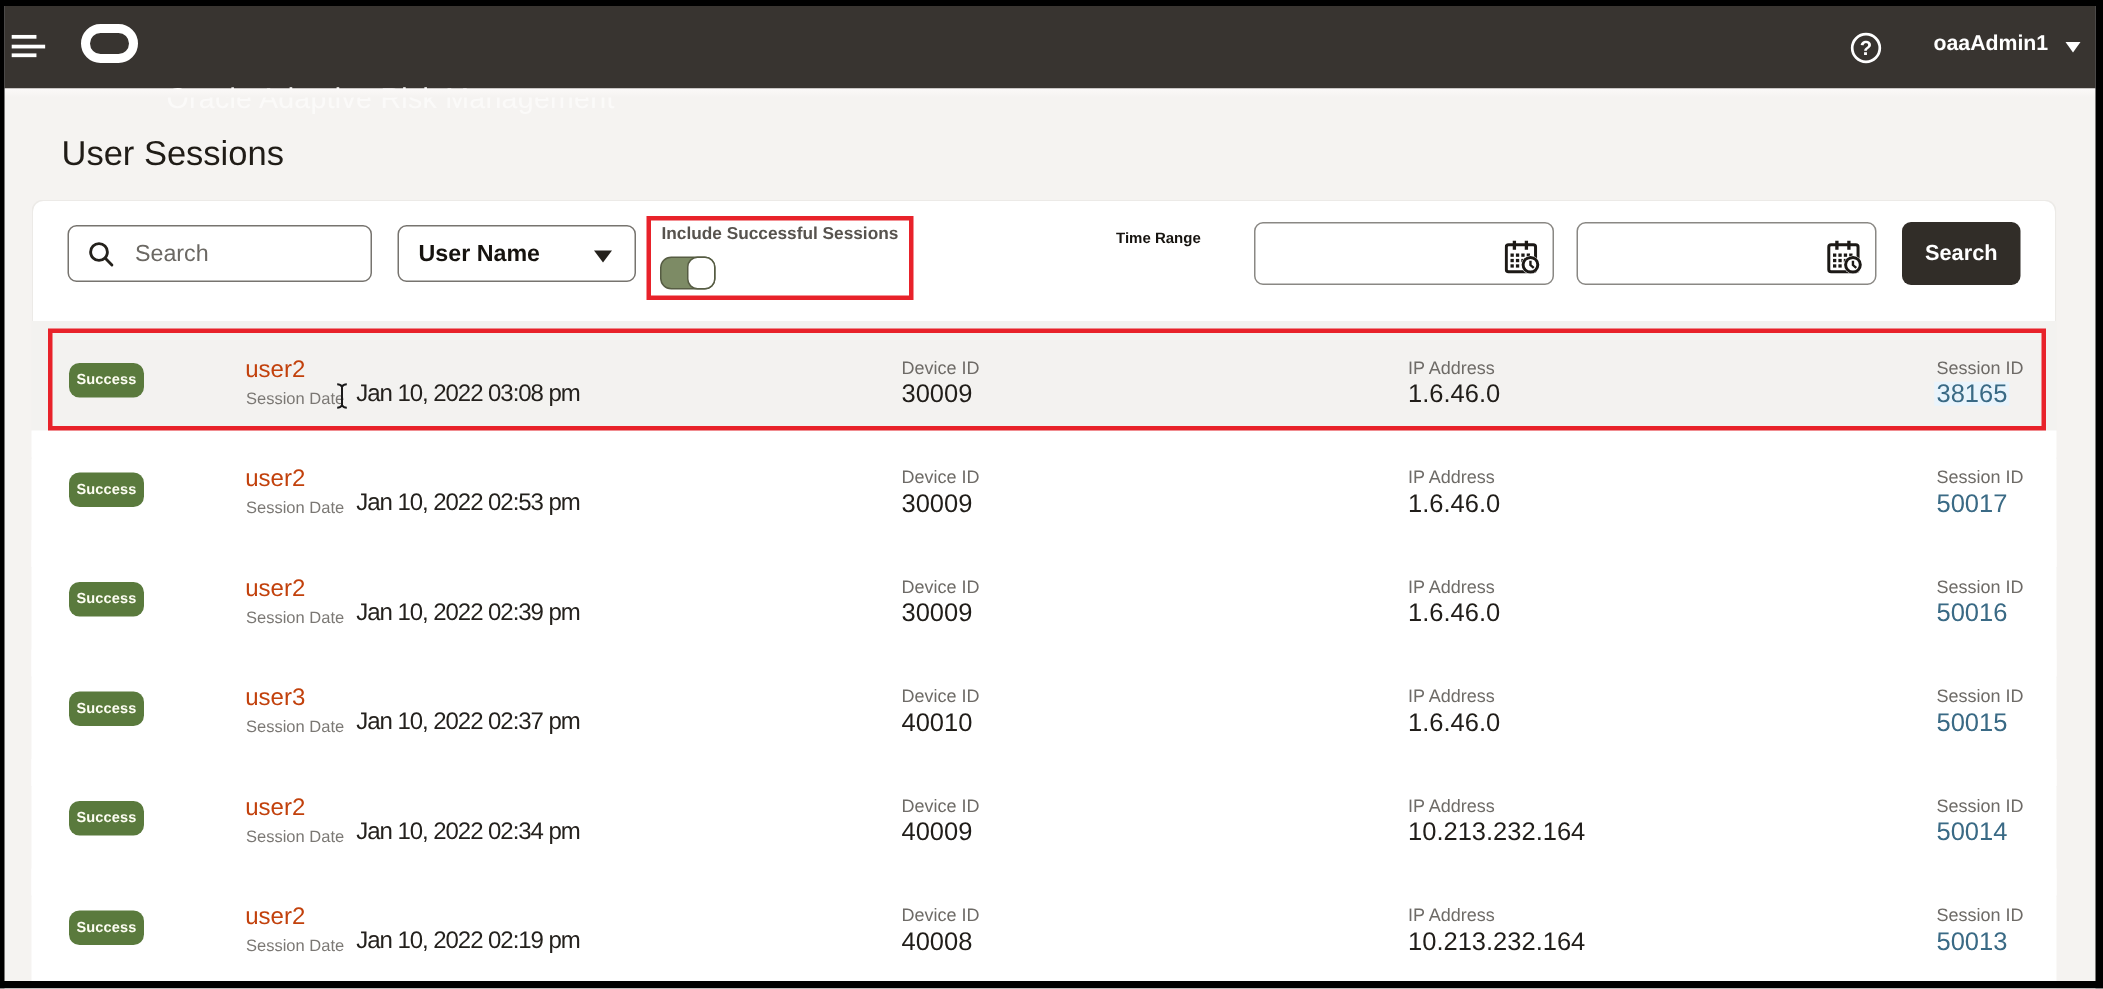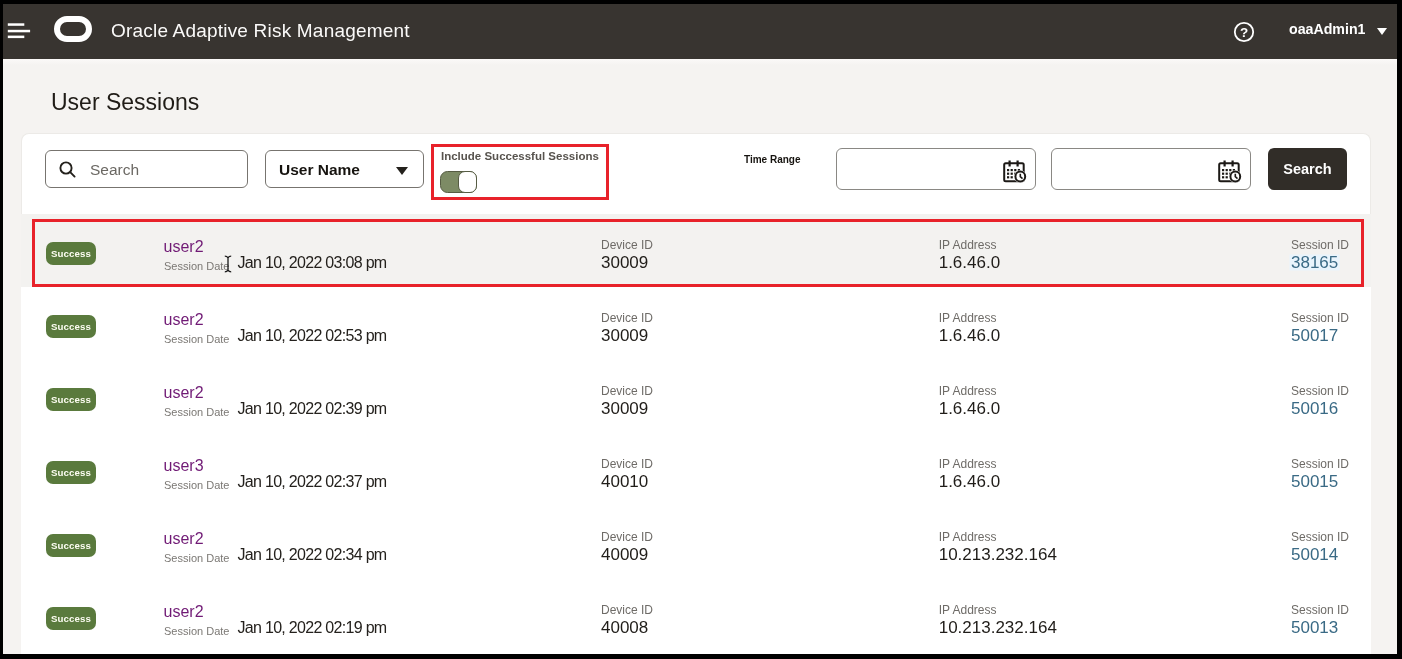--- a/index.html
+++ b/index.html
@@ -10,62 +10,62 @@
 #fleft{left:0;top:0;width:3px;height:659px;background:#000;z-index:50;}
 #fright{left:1397px;top:0;width:5px;height:659px;background:#000;z-index:50;}
 #fbot{left:0;top:654px;width:1402px;height:5px;background:#000;z-index:50;}
 
 #header{left:3px;top:4px;width:1394px;height:55px;background:#383430;}
 #title{left:108px;top:15.5px;font-size:19px;color:#fbfaf9;letter-spacing:0.2px;}
 #logo{left:51.4px;top:11.8px;width:38px;height:26px;border:6px solid #fff;border-radius:13px;box-sizing:border-box;}
 #uname{left:1286px;top:16.5px;font-size:14.2px;font-weight:bold;color:#fff;}
 #caret{left:1373.5px;top:23.5px;width:0;height:0;border-left:5.2px solid transparent;border-right:5.2px solid transparent;border-top:7.2px solid #fff;}
 
-#pagetitle{left:51px;top:89px;font-size:23px;color:#201c17;}
+#pagetitle{left:41px;top:89px;font-size:23px;color:#201c17;}
 #card{left:21px;top:133px;width:1350px;height:521px;background:#fff;border-radius:8px 8px 0 0;border:1px solid #eceae7;border-bottom:none;box-sizing:border-box;}
 
 .inputbox{border:1px solid #77746f;border-radius:6px;background:#fff;box-sizing:border-box;}
 #searchbox{left:45px;top:150px;width:203px;height:38px;}
 #searchph{left:90px;top:161px;font-size:15.5px;color:#6b6863;}
 #selectbox{left:265px;top:150px;width:159px;height:38px;}
 #selecttxt{left:279px;top:161px;font-size:15.5px;font-weight:600;color:#16130f;}
 #selcaret{left:396px;top:167px;width:0;height:0;border-left:6.3px solid transparent;border-right:6.3px solid transparent;border-top:8.7px solid #24211c;}
 #redbox1{left:431px;top:144px;width:178px;height:56px;border:3px solid #e8222a;box-sizing:border-box;z-index:20;}
 #tgllabel{left:441px;top:149.5px;font-size:11.5px;font-weight:700;color:#57534e;}
 #toggle{left:440px;top:171px;width:37px;height:22px;background:#7d8b65;border:1.5px solid #565c43;border-radius:7.5px;box-sizing:border-box;}
 #knob{left:458px;top:171px;width:19px;height:22px;background:#fff;border:1.5px solid #565c43;border-radius:7px;box-sizing:border-box;}
 #trlabel{left:744px;top:154px;font-size:10px;font-weight:bold;color:#16130f;}
 #date1{left:836px;top:148px;width:200px;height:42px;border-color:#8a8884;}
 #date2{left:1051px;top:148px;width:200px;height:42px;border-color:#8a8884;}
 #searchbtn{left:1268px;top:148px;width:79px;height:42px;background:#312d28;border-radius:6px;color:#fff;font-size:14.5px;font-weight:bold;text-align:center;line-height:42px;}
 
 .row{left:21px;width:1350px;height:92px;background:#fff;border-bottom:1px solid #e8e6e3;box-sizing:border-box;}
 .badge{position:absolute;left:25px;top:27.5px;width:50px;height:23px;background:#5a7a3d;border-radius:7px;color:#fdfdf2;font-size:9.7px;font-weight:bold;text-align:center;line-height:23px;letter-spacing:0.1px;}
-.uname{position:absolute;left:142.5px;top:24px;font-size:16px;color:#701a75;}
+.uname{position:absolute;left:142.5px;top:24px;font-size:16px;color:#c2410c;}
 .sdlabel{position:absolute;left:143px;top:43.5px;font-size:11px;color:#7b7874;line-height:16px;}
 .sdval{position:absolute;left:216.5px;top:41px;letter-spacing:-0.7px;font-size:16px;color:#24211d;line-height:16px;}
 .clabel{position:absolute;top:24px;font-size:12px;color:#6e6b67;}
 .cval{position:absolute;top:39px;font-size:17px;color:#201d19;}
 .dev{left:580px;}
 .ip{left:917.7px;}
 .sess{left:1270px;}
 a.sid{color:#3a6a85;text-decoration:none;}
 #redbox2{left:32px;top:219px;width:1332px;height:68px;border:3px solid #e8222a;box-sizing:border-box;z-index:20;}
 #row1{background:#f3f2f0;}
 </style>
 </head>
 <body>
 <div class="abs" id="header">
   <svg class="abs" style="left:2px;top:15px" width="30" height="22" viewBox="0 0 30 22">
     <rect x="2.8" y="4.3" width="16.5" height="2.5" fill="#fff"></rect>
     <rect x="2.8" y="10.8" width="22.3" height="2.5" fill="#fff"></rect>
     <rect x="2.8" y="16.6" width="16.5" height="2.5" fill="#fff"></rect>
   </svg>
   <div class="abs" id="logo" style="position:absolute;"></div>
-  <div class="abs" id="title" style="position:absolute;">Oracle Adaptive Risk Management</div>
+  <div class="abs" id="title" style="position:absolute;margin-top:36px;">Oracle Adaptive Risk Management</div>
   <svg class="abs" style="position:absolute;left:1229px;top:16px" width="24" height="24" viewBox="0 0 24 24">
     <circle cx="12" cy="12" r="9.2" fill="none" stroke="#fff" stroke-width="1.8"></circle>
     <text x="12" y="16.8" font-size="13.5" font-weight="bold" fill="#fff" text-anchor="middle" font-family="Liberation Sans">?</text>
   </svg>
   <div class="abs" id="uname" style="position:absolute;">oaaAdmin1</div>
   <div class="abs" id="caret" style="position:absolute;"></div>
 </div>
 <div class="abs" id="ftop"></div>
 <div class="abs" id="fleft"></div>
 <div class="abs" id="fright"></div>

